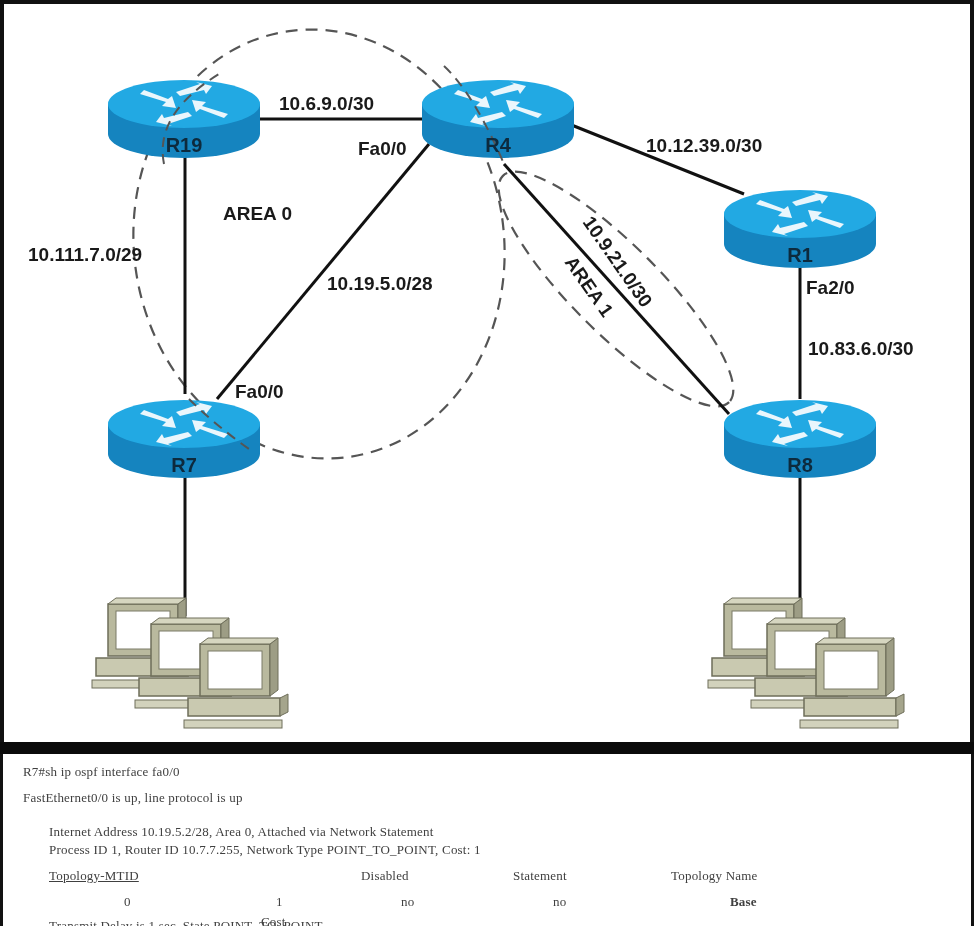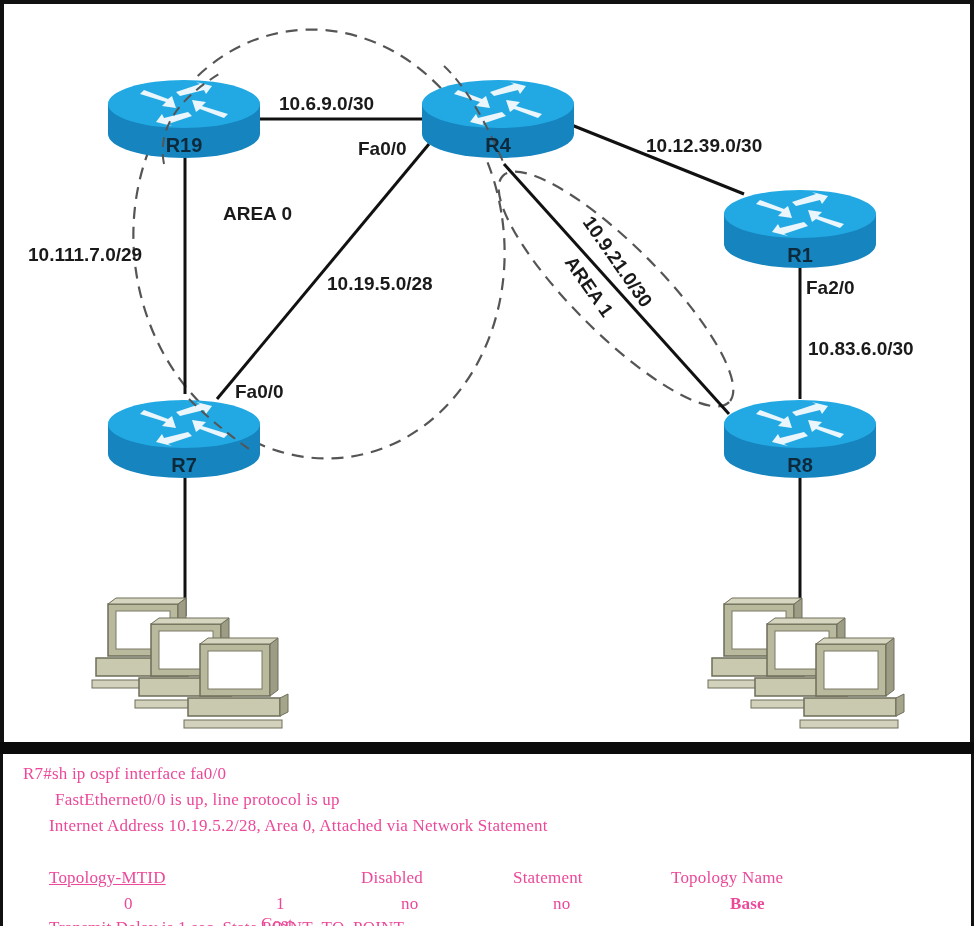--- a/index.html
+++ b/index.html
@@ -3,21 +3,21 @@
 <meta charset="utf-8">
 <style>
   html, body { margin: 0; padding: 0; background: #ffffff; }
   body { width: 974px; height: 926px; position: relative; overflow: hidden; font-family: "Liberation Sans", sans-serif; }
   #diagram-frame { position: absolute; left: 0; top: 0; width: 974px; height: 748px; box-sizing: border-box; border: 4px solid #111; border-bottom: none; background: #fff; }
   #divider-bar { position: absolute; left: 0; top: 742px; width: 974px; height: 12px; background: #0a0a0a; }
   #cli-frame { position: absolute; left: 0; top: 754px; width: 974px; height: 172px; box-sizing: border-box; border-left: 3px solid #111; border-right: 3px solid #111; background: #fff; }
   svg#topo { position: absolute; left: 0; top: 0; }
   .net-label { font-family: "Liberation Sans", sans-serif; font-weight: bold; font-size: 19px; fill: #1a1a1a; }
   .router-label { font-family: "Liberation Sans", sans-serif; font-weight: bold; font-size: 20px; fill: #0d2a3d; }
-  .cli-line { position: absolute; left: 20px; font-family: "Liberation Serif", serif; font-size: 17px; color: #ec4899; white-space: pre; letter-spacing: 0.2px; }
+  .cli-line { position: absolute; left: 20px; font-family: "Liberation Serif", serif; font-size: 13px; color: #404040; white-space: pre; letter-spacing: 0.2px; }
   .cli-indent { left: 46px; }
   .cli-cut { position: absolute; left: 46px; top: 164px; height: 8px; overflow: hidden; }
 </style>
 </head>
 <body>
 
 <div id="diagram-frame">
 <svg id="topo" width="970" height="748" viewBox="0 0 970 748">
   <defs>
     <g id="router-shape">
@@ -113,22 +113,23 @@
           <use href="#pc-shape"></use>
         </g>
   </g>
 </svg>
 </div>
 
 <div id="divider-bar"></div>
 
 <div id="cli-frame">
   <div class="cli-line" style="top:10px;">R7#sh ip ospf interface fa0/0</div>
-  <div class="cli-line" style="top:36px;margin-left:32px;">FastEthernet0/0 is up, line protocol is up</div>
-  <div class="cli-line cli-indent" style="top:62px;">Internet Address 10.19.5.2/28, Area 0, Attached via Network Statement</div>
+  <div class="cli-line" style="top:36px;">FastEthernet0/0 is up, line protocol is up</div>
+  <div class="cli-line cli-indent" style="top:70px;">Internet Address 10.19.5.2/28, Area 0, Attached via Network Statement</div>
+  <div class="cli-line cli-indent" style="top:88px;">Process ID 1, Router ID 10.7.7.255, Network Type POINT_TO_POINT, Cost: 1</div>
   <div class="cli-line" style="top:114px; left:46px;text-decoration:underline;">Topology-MTID</div>
   <div class="cli-line" style="top:114px; left:258px;margin-top:46px;">Cost</div>
   <div class="cli-line" style="top:114px; left:358px;">Disabled</div>
   <div class="cli-line" style="top:114px; left:510px;">Statement</div>
   <div class="cli-line" style="top:114px; left:668px;">Topology Name</div>
   <div class="cli-line" style="top:140px; left:121px;">0</div>
   <div class="cli-line" style="top:140px; left:273px;">1</div>
   <div class="cli-line" style="top:140px; left:398px;">no</div>
   <div class="cli-line" style="top:140px; left:550px;">no</div>
   <div class="cli-line" style="top:140px; left:727px;font-weight:bold;">Base</div>

